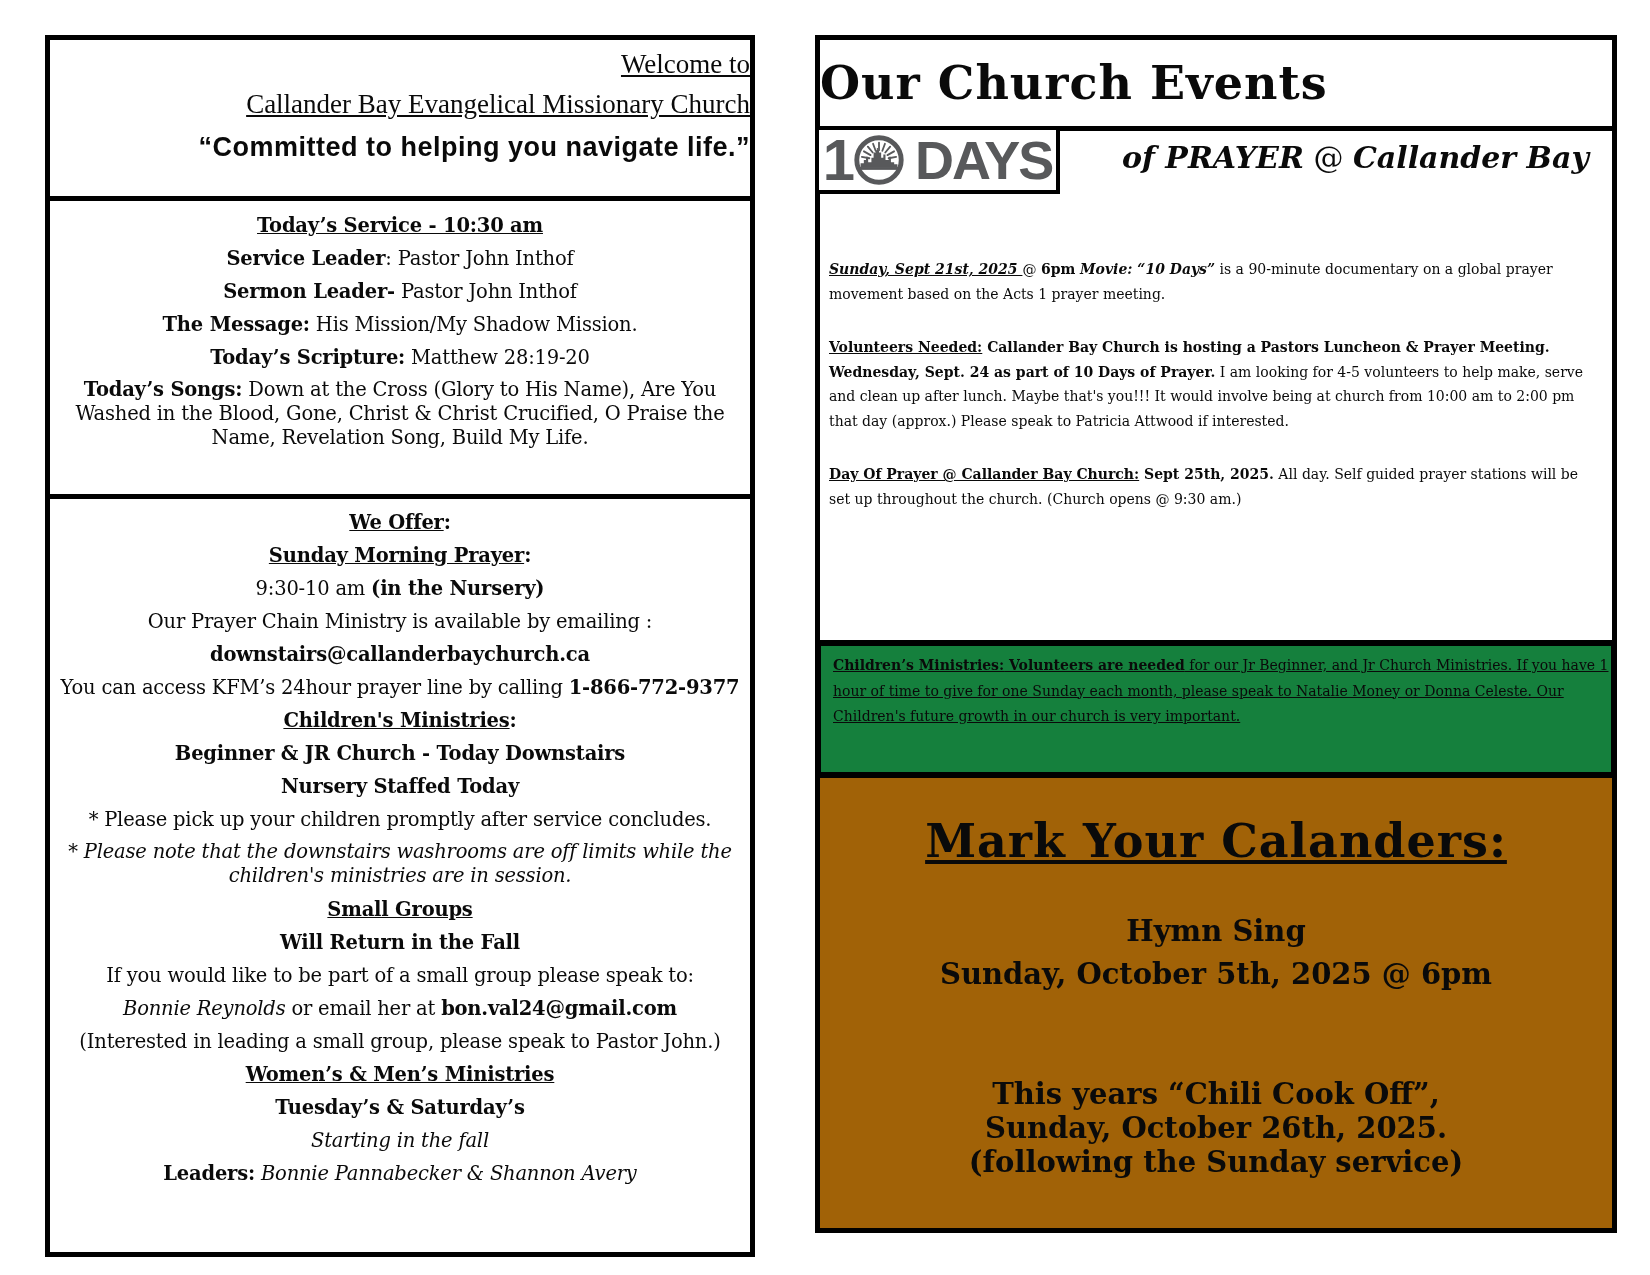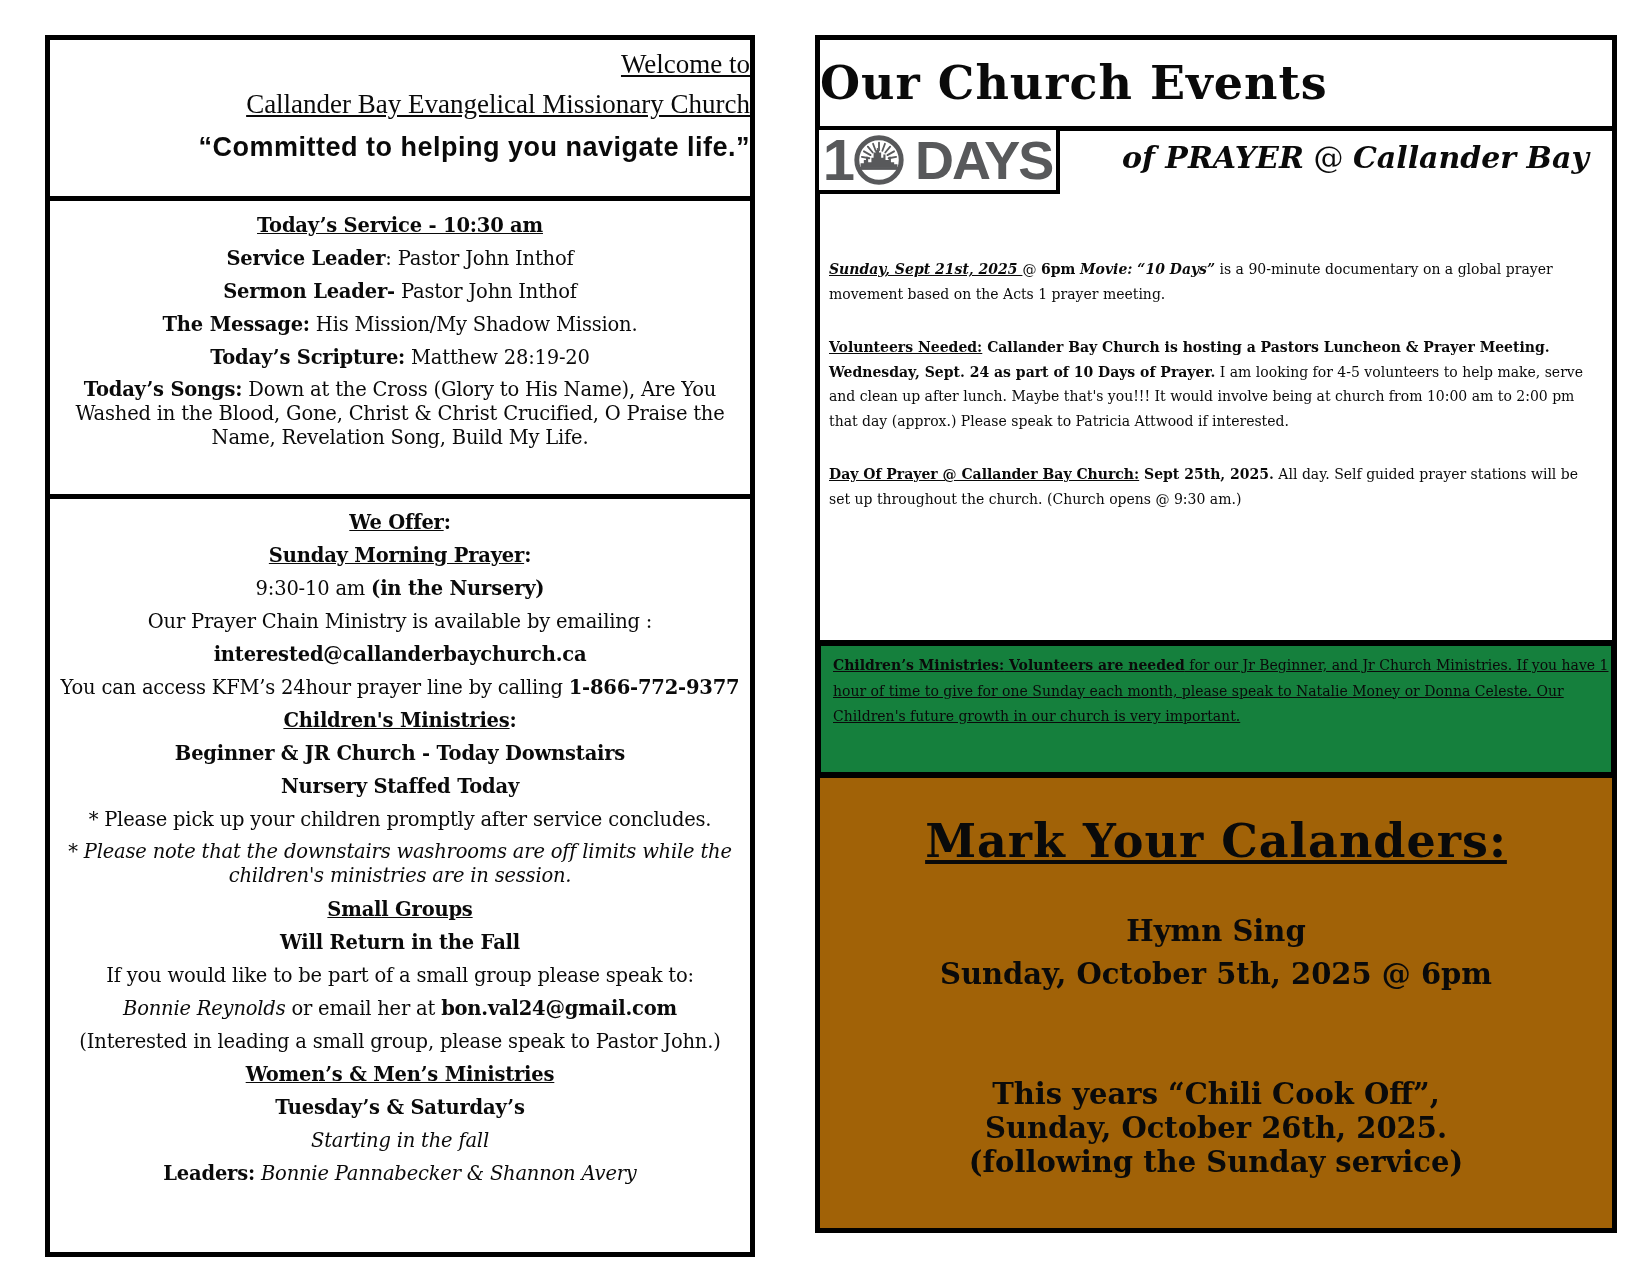--- a/index.html
+++ b/index.html
@@ -94,21 +94,21 @@
     <div class="lline"><span class="b">The Message:</span><span> His Mission/My Shadow Mission.</span></div>
     <div class="lline"><span class="b">Today’s Scripture:</span><span> Matthew 28:19-20</span></div>
     <div class="lline tight"><span class="b">Today’s Songs:</span><span> Down at the Cross (Glory to His Name), Are You Washed in the Blood, Gone, Christ &amp; Christ Crucified, O Praise the Name, Revelation Song, Build My Life.</span></div>
   </section>
 
   <section id="lp-offer">
     <div class="lline"><span class="b u">We Offer</span><span class="b">:</span></div>
     <div class="lline"><span class="b u">Sunday Morning Prayer</span><span class="b">:</span></div>
     <div class="lline"><span>9:30-10 am </span><span class="b">(in the Nursery)</span></div>
     <div class="lline"><span>Our Prayer Chain Ministry is available by emailing :</span></div>
-    <div class="lline"><span class="b">interested@callanderbaychurch.ca</span></div>
+    <div class="lline"><span class="b">downstairs@callanderbaychurch.ca</span></div>
     <div class="lline"><span>You can access KFM’s 24hour prayer line by calling </span><span class="b">1-866-772-9377</span></div>
     <div class="lline"><span class="b u">Children's Ministries</span><span class="b">:</span></div>
     <div class="lline"><span class="b">Beginner &amp; JR Church - Today Downstairs</span></div>
     <div class="lline"><span class="b">Nursery Staffed Today</span></div>
     <div class="lline"><span>* Please pick up your children promptly after service concludes.</span></div>
     <div class="lline tight"><span class="i">* Please note that the downstairs washrooms are off limits while the children's ministries are in session.</span></div>
     <div class="lline"><span class="b u">Small Groups</span></div>
     <div class="lline"><span class="b">Will Return in the Fall</span></div>
     <div class="lline"><span>If you would like to be part of a small group please speak to:</span></div>
     <div class="lline"><span class="i">Bonnie Reynolds</span><span> or email her at </span><span class="b">bon.val24@gmail.com</span></div>

